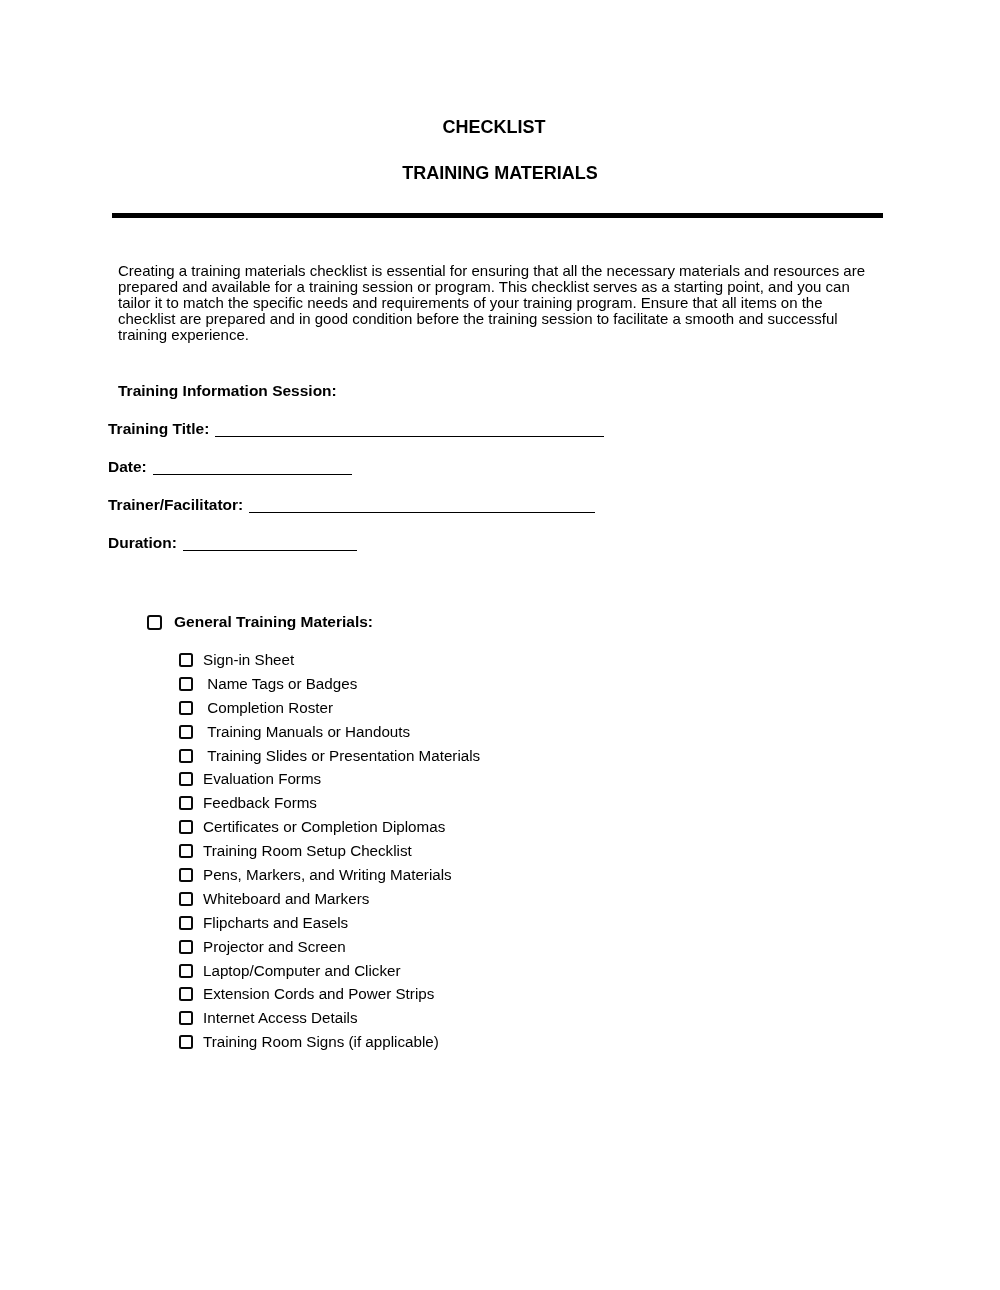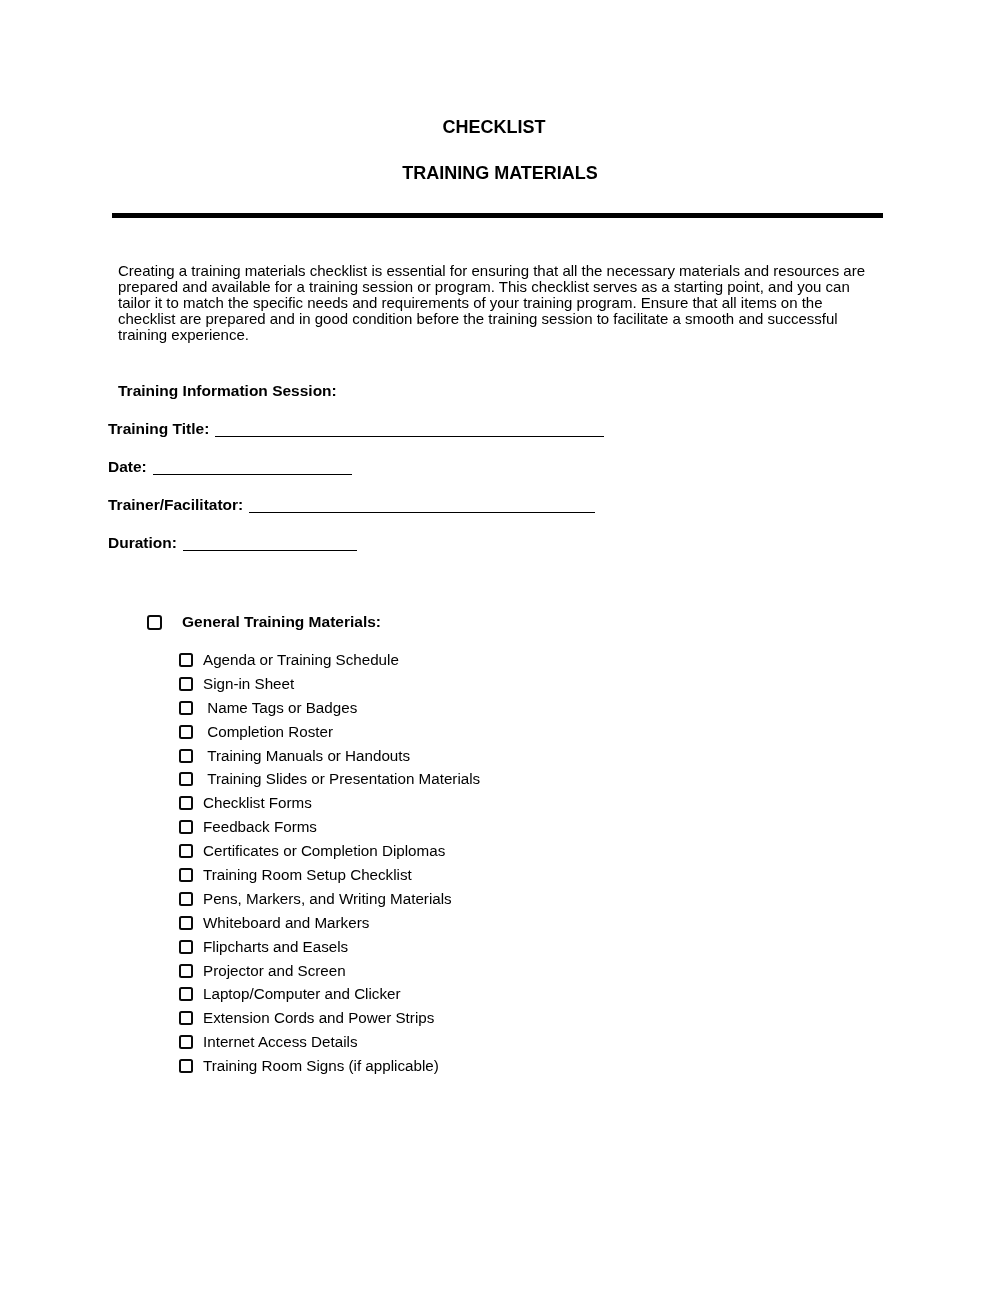--- a/index.html
+++ b/index.html
@@ -66,21 +66,21 @@
   }
   .u-title    { width: 389px; }
   .u-date     { width: 199px; }
   .u-trainer  { width: 346px; }
   .u-location { width: 438px; }
   .u-duration { width: 174px; }
   .group-row {
     margin: 59px 0 0 147px;
     display: flex;
     align-items: center;
-    gap: 20px;
+    gap: 12px;
     height: 20px;
   }
   .group-label {
     font-size: 15.5px;
     font-weight: bold;
     line-height: 20px;
   }
   .checkbox {
     display: inline-block;
     width: 11px;
@@ -141,45 +141,41 @@
   </div>
 
   <div class="group-row">
     <span class="checkbox"></span>
     <span class="group-label">General Training Materials:</span>
   </div>
 
   <div class="items">
     <div class="check-item">
         <span class="checkbox small"></span>
-        <span class="item-label">Agenda or Training Schedule</span>
-      </div>
-    <div class="check-item">
-        <span class="checkbox small"></span>
         <span class="item-label">Sign-in Sheet</span>
       </div>
     <div class="check-item">
         <span class="checkbox small"></span>
         <span class="item-label"> Name Tags or Badges</span>
       </div>
     <div class="check-item">
         <span class="checkbox small"></span>
         <span class="item-label"> Completion Roster</span>
       </div>
     <div class="check-item">
         <span class="checkbox small"></span>
         <span class="item-label"> Training Manuals or Handouts</span>
       </div>
     <div class="check-item">
         <span class="checkbox small"></span>
         <span class="item-label"> Training Slides or Presentation Materials</span>
       </div>
     <div class="check-item">
         <span class="checkbox small"></span>
-        <span class="item-label">Checklist Forms</span>
+        <span class="item-label">Evaluation Forms</span>
       </div>
     <div class="check-item">
         <span class="checkbox small"></span>
         <span class="item-label">Feedback Forms</span>
       </div>
     <div class="check-item">
         <span class="checkbox small"></span>
         <span class="item-label">Certificates or Completion Diplomas</span>
       </div>
     <div class="check-item">

